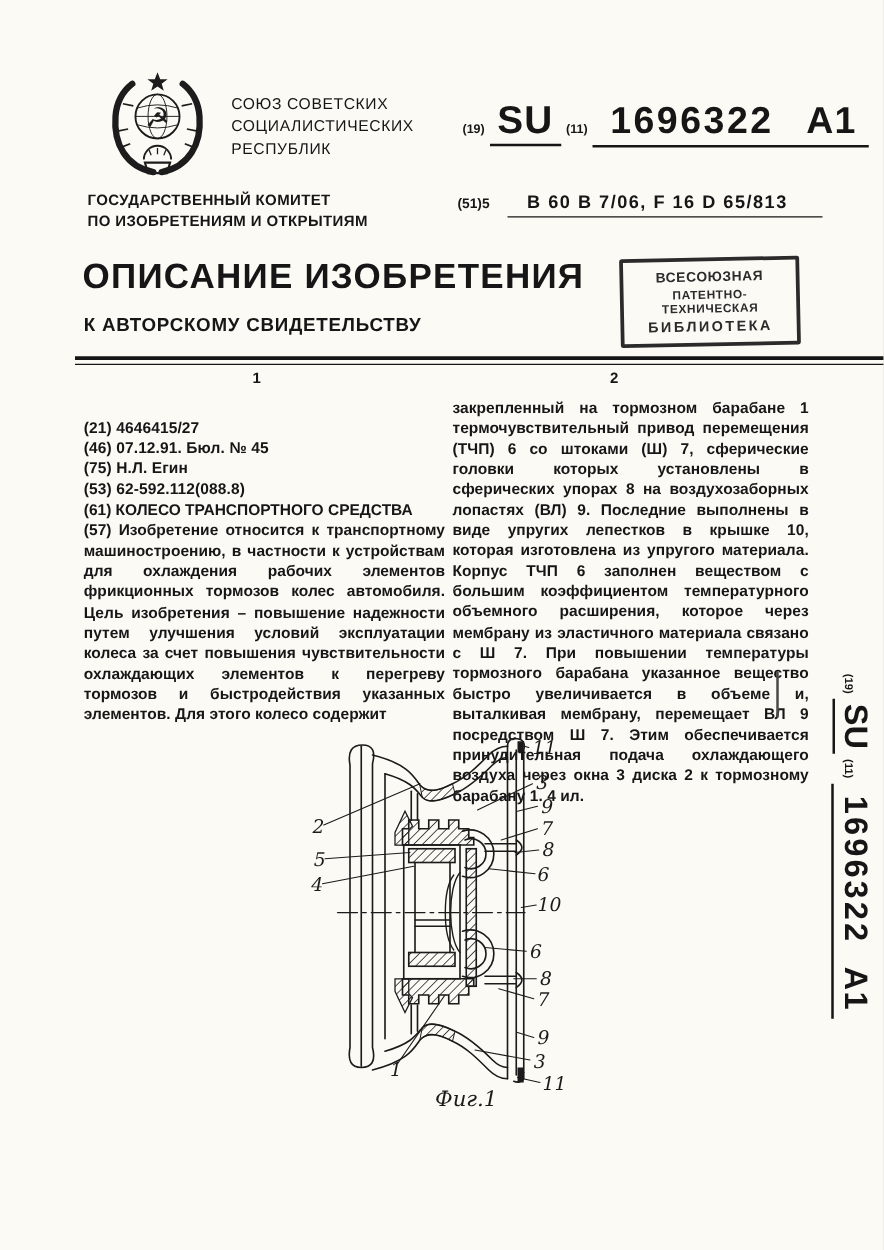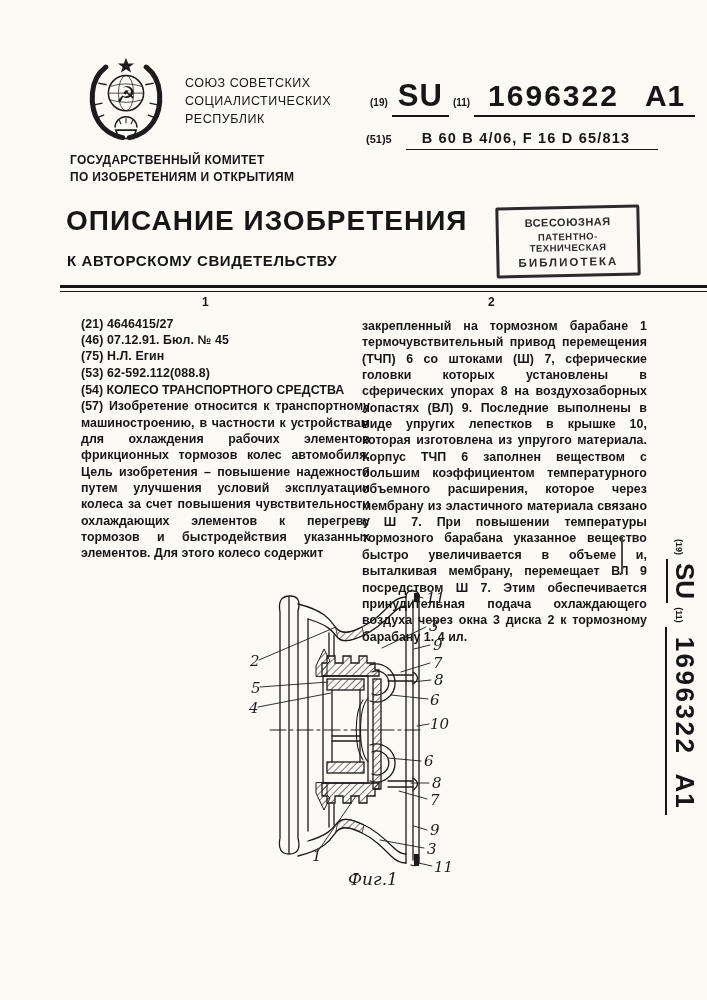--- a/index.html
+++ b/index.html
@@ -10,38 +10,38 @@
   }
   .abs{position:absolute;}
   
   .country{left:185px;top:74px;font-size:12.5px;font-weight:400;line-height:18px;letter-spacing:.5px;}
   .committee{left:70px;top:152px;font-size:12px;font-weight:700;line-height:17px;letter-spacing:.3px;}
   .publine{left:366px;top:78px;display:flex;align-items:baseline;white-space:nowrap;}
   .code-small{font-size:10px;font-weight:700;margin:0 4px;}
   .su-big{font-size:31px;font-weight:700;border-bottom:2.5px solid #161616;padding:0 6px 1px 6px;letter-spacing:1px;}
   .num-big{font-size:30px;font-weight:700;border-bottom:2.5px solid #161616;padding:0 10px 2px 14px;letter-spacing:2px;}
   .num-big .kind{margin-left:26px;letter-spacing:1px;}
-  .ipcline{left:366px;top:130px;display:flex;align-items:baseline;white-space:nowrap;}
+  .ipcline{left:366px;top:154px;display:flex;align-items:baseline;white-space:nowrap;}
   .ipc-label{font-size:11px;font-weight:700;margin-right:14px;}
   .ipc-val{font-size:14.5px;font-weight:700;border-bottom:1.8px solid #161616;padding:0 28px 3px 16px;letter-spacing:1.2px;}
   .title-main{left:66px;top:205px;font-size:28px;font-weight:700;letter-spacing:1px;}
   .title-sub{left:67px;top:252px;font-size:15px;font-weight:700;letter-spacing:.6px;}
   .stamp{
     left:496px;top:206px;width:132px;padding:7px 3px 6px 3px;
     border:3px solid #2b2b2b;border-radius:2px;text-align:center;
     transform:rotate(-1.2deg);color:#2b2b2b;
   }
   .stamp div{font-weight:700;letter-spacing:.5px;}
   .stamp .s1{font-size:11px;}
   .stamp .s2{font-size:9.5px;margin-top:3px;}
   .stamp .s3{font-size:11.5px;margin-top:3px;letter-spacing:2px;}
   .rule{left:60px;top:285px;width:647px;height:3px;border-top:3px solid #151515;border-bottom:1px solid #151515;}
   .colmark{font-size:12px;font-weight:700;}
   
-  .col1{left:67px;top:316px;width:289px;margin-left:14px;}
+  .col1{left:67px;top:334px;width:289px;}
   .col2{left:362px;top:318px;width:285px;}
   .bibline{font-size:12.4px;font-weight:700;line-height:16.2px;letter-spacing:.1px;white-space:nowrap;}
   .t54{font-size:12.4px;font-weight:700;line-height:16.4px;margin-top:1px;letter-spacing:0;}
   .para{font-size:12.4px;font-weight:700;line-height:16.35px;text-align:justify;letter-spacing:.05px;}
   
   .figure{left:130px;top:586px;width:330px;height:316px;}
   .fig-label{font-family:"DejaVu Serif",serif;font-style:italic;font-size:15px;fill:#1b1b1b;}
   .fig-caption{font-family:"DejaVu Serif",serif;font-style:italic;font-size:17px;fill:#1b1b1b;}
   
   .sidebar{
@@ -100,21 +100,21 @@
 
   <div class="abs publine">
     <span class="code-small">(19)</span>
     <span class="su-big">SU</span>
     <span class="code-small">(11)</span>
     <span class="num-big"><span>1696322</span><span class="kind">A1</span></span>
   </div>
 
   <div class="abs ipcline">
     <span class="ipc-label">(51)5</span>
-    <span class="ipc-val">B 60 B 4/06, F 16 D 65/813</span>
+    <span class="ipc-val">B 60 B 7/06, F 16 D 65/813</span>
   </div>
 
   <div class="abs title-sub">К АВТОРСКОМУ СВИДЕТЕЛЬСТВУ</div>
   <div class="abs title-main">ОПИСАНИЕ ИЗОБРЕТЕНИЯ</div>
 
   <div class="abs stamp">
     <div class="s1">ВСЕСОЮЗНАЯ</div>
     <div class="s2">ПАТЕНТНО-ТЕХНИЧЕСКАЯ</div>
     <div class="s3">БИБЛИОТЕКА</div>
   </div>
@@ -122,21 +122,21 @@
   <div class="abs rule"></div>
 
   <div class="abs colmark" style="left:202px;top:295px;">1</div>
   <div class="abs colmark" style="left:488px;top:295px;">2</div>
 
   <div class="abs col1">
     <div class="bibline">(21) 4646415/27</div>
     <div class="bibline">(46) 07.12.91. Бюл. № 45</div>
     <div class="bibline">(75) Н.Л. Егин</div>
     <div class="bibline">(53) 62-592.112(088.8)</div>
-    <div class="t54">(54) КОЛЕСО ТРАНСПОРТНОГО СРЕДСТВА</div>
+    <div class="t54">(61) КОЛЕСО ТРАНСПОРТНОГО СРЕДСТВА</div>
     <div class="para">(57) Изобретение относится к транспортному машиностроению, в частности к устройствам для охлаждения рабочих элементов фрикционных тормозов колес автомобиля. Цель изобретения – повышение надежности путем улучшения условий эксплуатации колеса за счет повышения чувствительности охлаждающих элементов к перегреву тормозов и быстродействия указанных элементов. Для этого колесо содержит</div>
   </div>
 
   <div class="abs col2">
     <div class="para">закрепленный на тормозном барабане 1 термочувствительный привод перемещения (ТЧП) 6 со штоками (Ш) 7, сферические головки которых установлены в сферических упорах 8 на воздухозаборных лопастях (ВЛ) 9. Последние выполнены в виде упругих лепестков в крышке 10, которая изготовлена из упругого материала. Корпус ТЧП 6 заполнен веществом с большим коэффициентом температурного объемного расширения, которое через мембрану из эластичного материала связано с Ш 7. При повышении температуры тормозного барабана указанное вещество быстро увеличивается в объеме и, выталкивая мембрану, перемещает ВЛ 9 посредством Ш 7. Этим обеспечивается принудительная подача охлаждающего воздуха через окна 3 диска 2 к тормозному барабану 1. 4 ил.</div>
   </div>
 
   <svg class="abs figure" viewBox="0 0 330 316" width="330" height="316">
     <defs>
       <pattern id="hx" patternUnits="userSpaceOnUse" width="5" height="5" patternTransform="rotate(45)">

